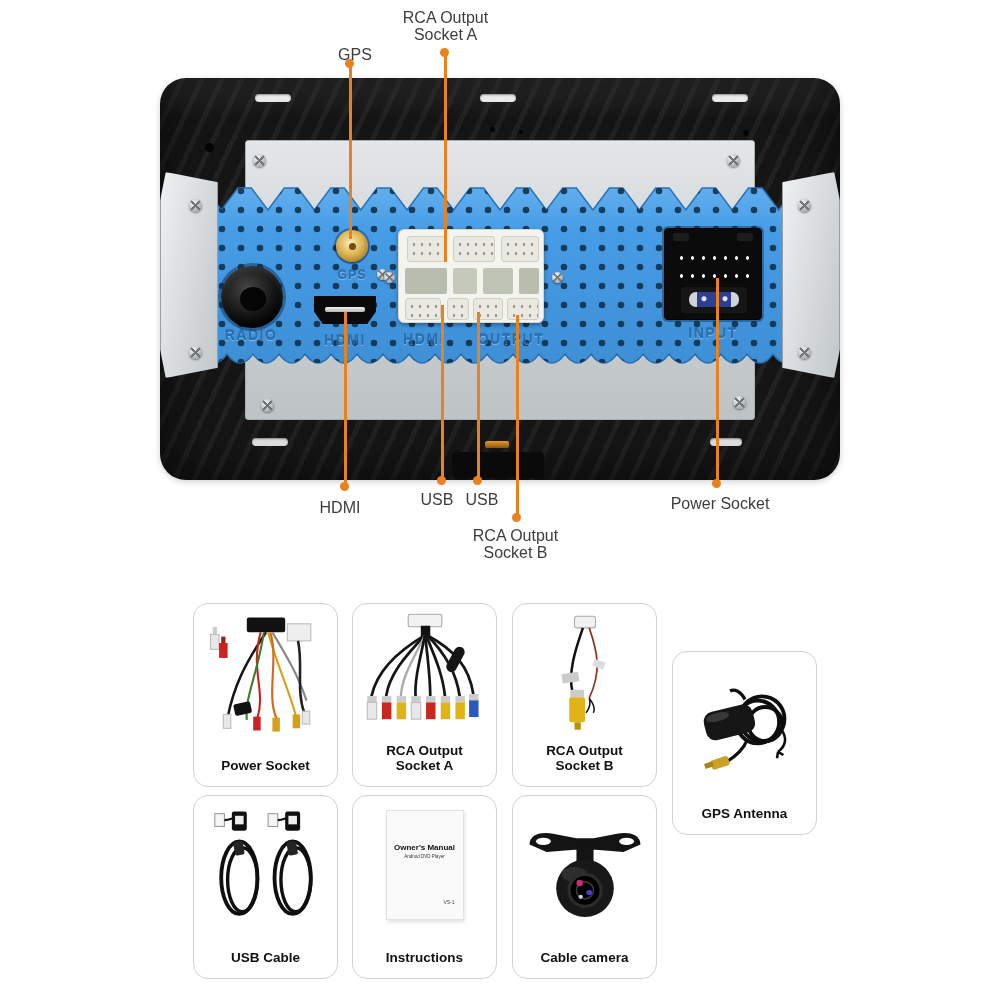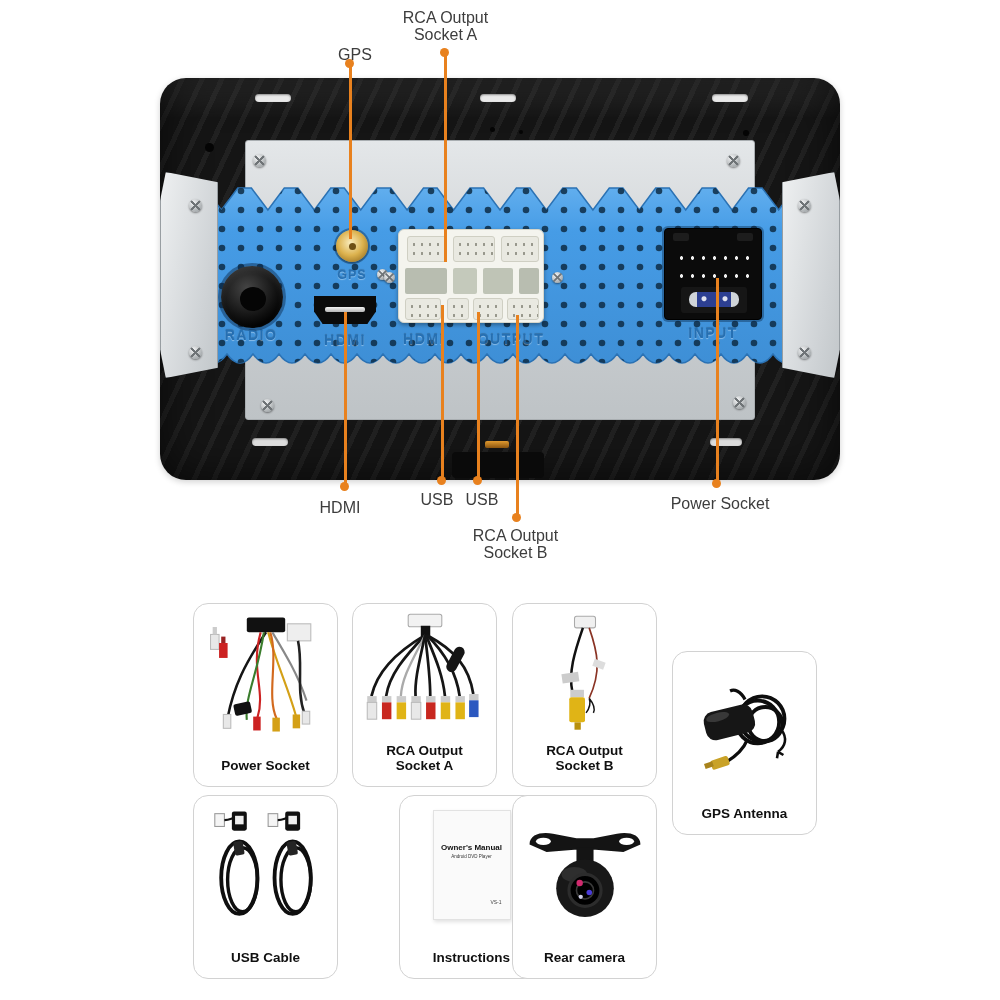--- a/index.html
+++ b/index.html
@@ -317,21 +317,21 @@
         <rect x="28" y="8" width="14" height="18" rx="2" fill="#101010"></rect>
         <rect x="31" y="12" width="8" height="8" fill="#eee"></rect>
         <ellipse cx="35" cy="70" rx="17" ry="34" stroke="#0f0f0f" stroke-width="3.6" fill="none"></ellipse>
         <ellipse cx="38" cy="72" rx="14" ry="30" stroke="#0f0f0f" stroke-width="3.2" fill="none"></ellipse>
         <rect x="30" y="36" width="9" height="13" rx="2" fill="#242424" transform="rotate(-10 34 42)"></rect>
       </g>
     </svg>
     <figcaption>USB Cable</figcaption>
   </figure>
 
-  <figure class="card" style="left:352px; top:795px;margin-left:47px;">
+  <figure class="card" style="left:352px; top:795px;">
     <div class="booklet">
       <span class="bk-title">Owner's Manual</span>
       <span class="bk-sub">Android DVD Player</span>
       <span class="bk-code">VS-1</span>
     </div>
     <figcaption>Instructions</figcaption>
   </figure>
 
   <figure class="card" style="left:512px; top:795px;">
     <svg width="128" height="132" viewBox="0 0 120 120">
@@ -340,16 +340,16 @@
       <ellipse cx="99" cy="35" rx="7" ry="3.4" fill="#fff"></ellipse>
       <rect x="52" y="41" width="16" height="17" fill="#141414"></rect>
       <circle cx="60" cy="79" r="27" fill="#181818"></circle>
       <ellipse cx="50" cy="66" rx="12" ry="7" fill="#2e2e2e"></ellipse>
       <circle cx="60" cy="81" r="15" fill="#000" stroke="#2c2c2c" stroke-width="3"></circle>
       <circle cx="60" cy="81" r="8" fill="none" stroke="#3a3a3a" stroke-width="1.5"></circle>
       <circle cx="55" cy="74" r="3" fill="#d02a6e"></circle>
       <circle cx="64" cy="83" r="2.6" fill="#4a3bd8"></circle>
       <circle cx="56" cy="87" r="2" fill="#cfcfe8"></circle>
     </svg>
-    <figcaption>Rear camera</figcaption>
+    <figcaption>Cable camera</figcaption>
   </figure>
 
 </div>
 
 </body></html>

